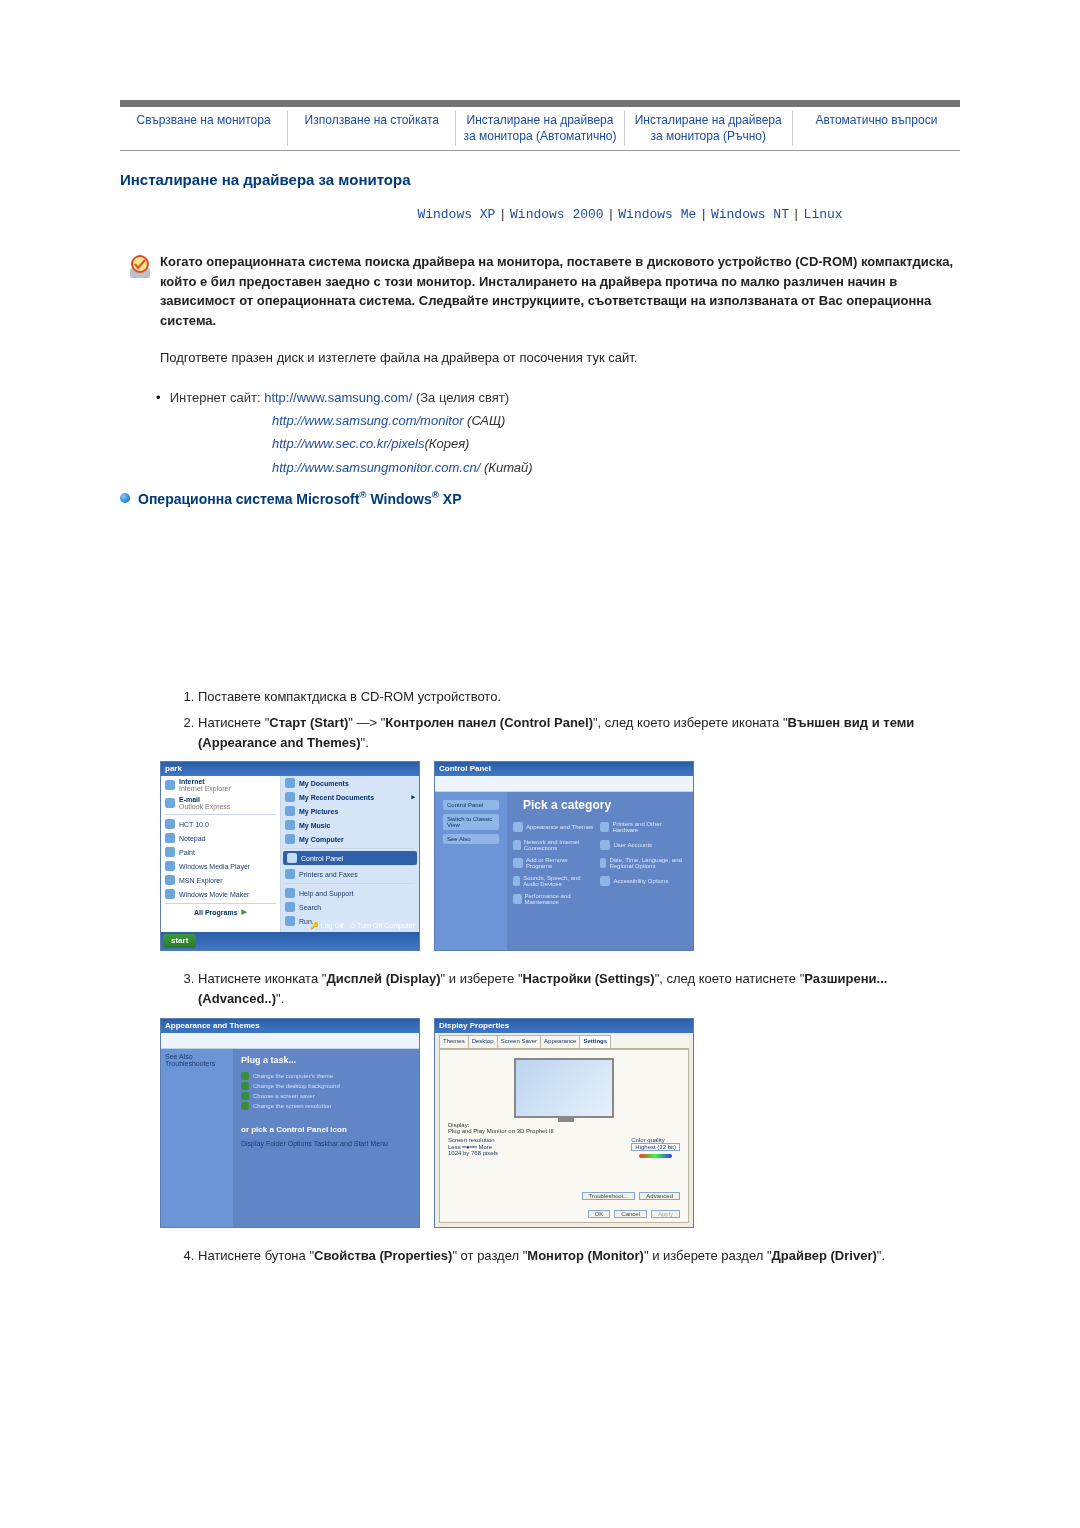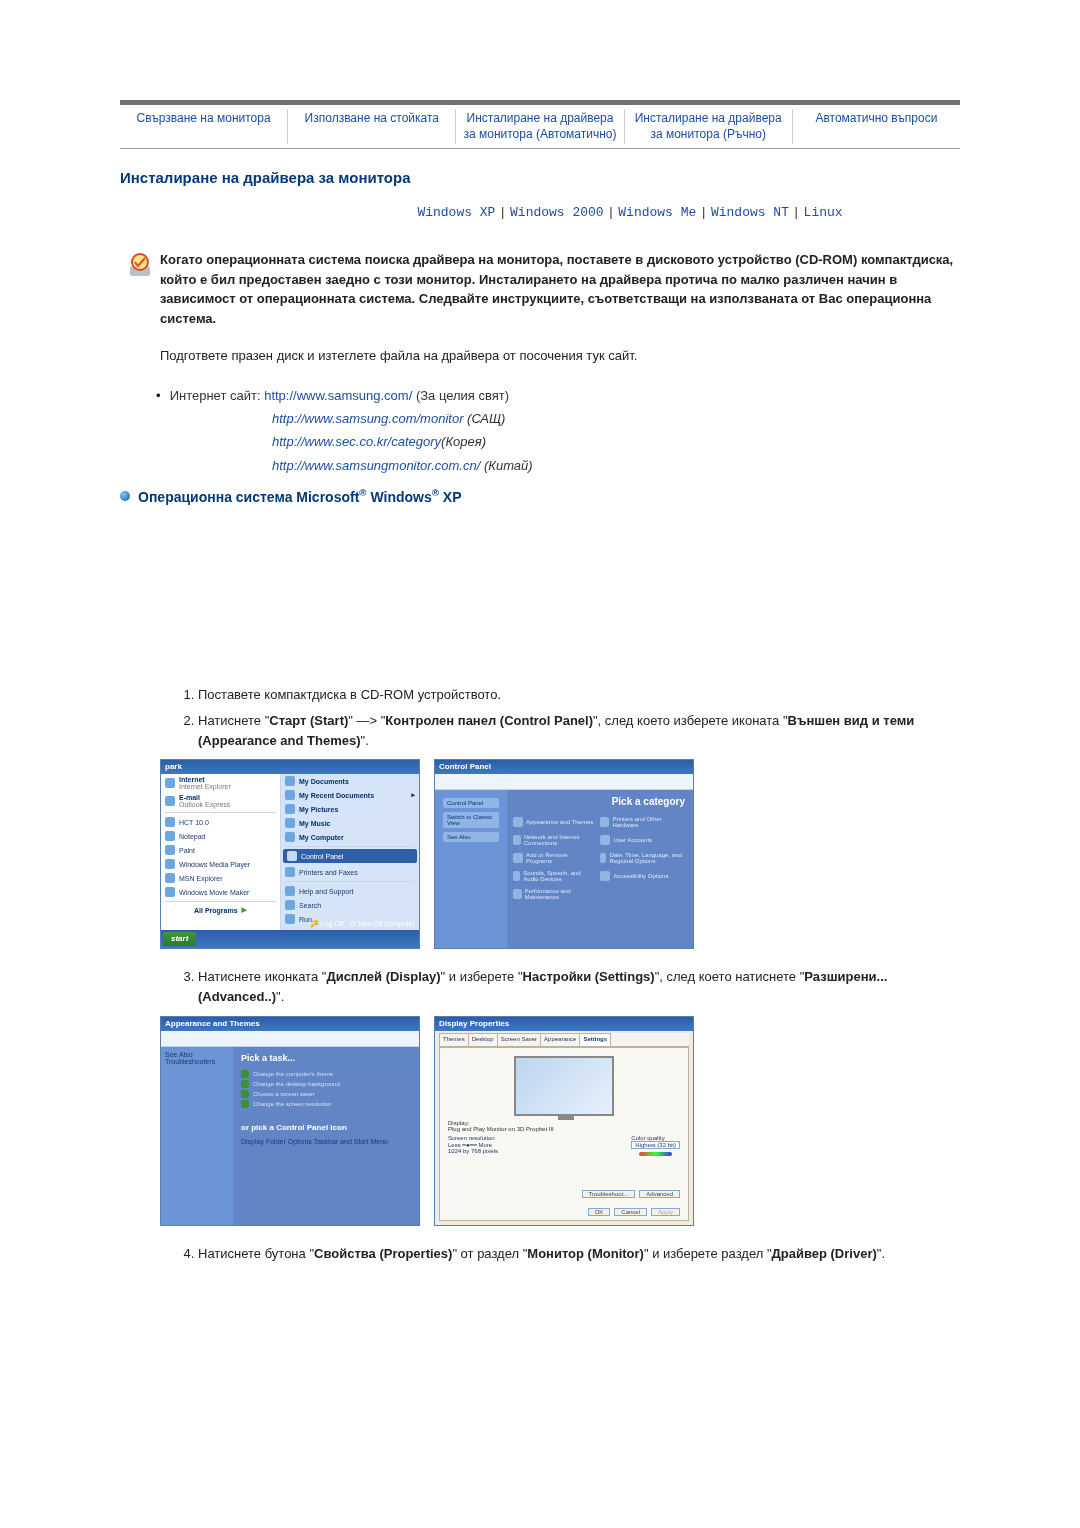--- a/index.html
+++ b/index.html
@@ -6,21 +6,21 @@
   body {
     font-family: Arial, Verdana, sans-serif;
     font-size: 13px;
     color: #333;
     background: #fff;
     width: 1080px;
     padding: 100px 120px 60px 120px;
   }
   .tabs {
     display: flex;
-    border-top: 5px solid #737373;
+    border-top: 7px solid #737373;
     border-bottom: 1px solid #999;
     padding: 4px 0;
     margin-bottom: 20px;
   }
   .tab {
     flex: 1;
     text-align: center;
     color: #1e4ea0;
     font-size: 12px;
     line-height: 1.3;
@@ -86,40 +86,40 @@
   .start-shot .right {
     position:absolute; left:120px; top:14px; bottom:18px; right:0;
     background:#d5e4f6;
   }
   .start-shot .bar {
     position:absolute; left:0; right:0; bottom:0; height:18px;
     background: linear-gradient(180deg,#2b5ea8,#3f77c4);
   }
   .start-shot .startbtn {
     position:absolute; left:2px; bottom:2px; height:14px;
-    color:#fff; font-weight:bold; font-style:italic;
+    color:#fff; font-weight:bold; 
     background: linear-gradient(180deg,#3c9a3c,#2a7a2a);
     border-radius:3px; padding:0 8px; font-size:8px; line-height:14px;
   }
   .li-item { display:flex; align-items:center; padding:2px 4px; }
   .li-item .ic { width:10px; height:10px; background:#6ea6e0; border-radius:2px; margin-right:4px; }
   .li-item.b { font-weight:bold; color:#06306c; }
   .li-item.ctrl { background:#2f5fa8; color:#fff; border-radius:2px; margin:2px; }
   .li-item.ctrl .ic { background:#c6dcf4; }
   .sep-line { border-top:1px solid #c9d7ea; margin:2px 4px; }
   .cp-shot .side {
     position:absolute; left:0; top:30px; bottom:0; width:72px;
     background:#6b95d6;
   }
   .cp-shot .main {
     position:absolute; left:72px; top:30px; right:0; bottom:0;
     background:#6285c6;
   }
   .cp-shot .addr { position:absolute; top:14px; left:0; right:0; height:16px; background:#eef4fb; border-bottom:1px solid #c0d2ea; }
-  .cp-shot .pick { color:#fff; font-weight:bold; font-size:10px; padding:6px 8px;text-align:right; }
+  .cp-shot .pick { color:#fff; font-weight:bold; font-size:12px; padding:6px 16px; }
   .cp-shot .cat { display:inline-flex; align-items:center; width:48%; color:#d9e7fa; font-size:6px; padding:3px 2px; }
   .cp-shot .cat .ic { width:10px; height:10px; background:#8fb6e6; border-radius:2px; margin-right:3px; }
   .cp-shot .box { background:#8fb6e6; margin:4px; border-radius:2px; padding:2px 4px; color:#103562; font-size:6px; }
   .side-in { padding:4px; }
 
   .shot-row.second .shot { height:210px; }
   .appthemes-shot .side {
     position:absolute; left:0; top:30px; bottom:0; width:72px;
     background:#6b95d6;
   }
@@ -193,21 +193,21 @@
 
 <div class="plain">Подгответе празен диск и изтеглете файла на драйвера от посочения тук сайт.</div>
 
 <div class="internet-list">
   <div>
     <span class="bullet">•</span>
     <span>Интернет сайт:</span>
     <a href="#">http://www.samsung.com/</a><span> (За целия свят)</span>
   </div>
   <div class="sub-line"><a href="#">http://www.samsung.com/monitor</a><span> (САЩ)</span></div>
-  <div class="sub-line"><a href="#">http://www.sec.co.kr/category</a><span>(Корея)</span></div>
+  <div class="sub-line"><a href="#">http://www.sec.co.kr/pixels</a><span>(Корея)</span></div>
   <div class="sub-line"><a href="#">http://www.samsungmonitor.com.cn/</a><span> (Китай)</span></div>
 </div>
 
 <div class="os-heading">
   <span class="dot"></span>
   <span>Операционна система Microsoft<sup>®</sup> Windows<sup>®</sup> XP</span>
 </div>
 
 <ol class="steps">
   <li>Поставете компактдиска в CD-ROM устройството.</li>
@@ -379,21 +379,21 @@
   <div class="shot appthemes-shot">
     <div class="tb">Appearance and Themes</div>
     <div class="addr"></div>
     <div class="side">
       <div class="side-in">
         <div class="box">See Also</div>
         <div class="box">Troubleshooters</div>
       </div>
     </div>
     <div class="main">
-      <div class="pick">Pick a task...</div>
+      <div class="pick">Plug a task...</div>
       <div class="task">
           <span class="ic"></span>
           <span>Change the computer's theme</span>
         </div>
       <div class="task">
           <span class="ic"></span>
           <span>Change the desktop background</span>
         </div>
       <div class="task">
           <span class="ic"></span>

